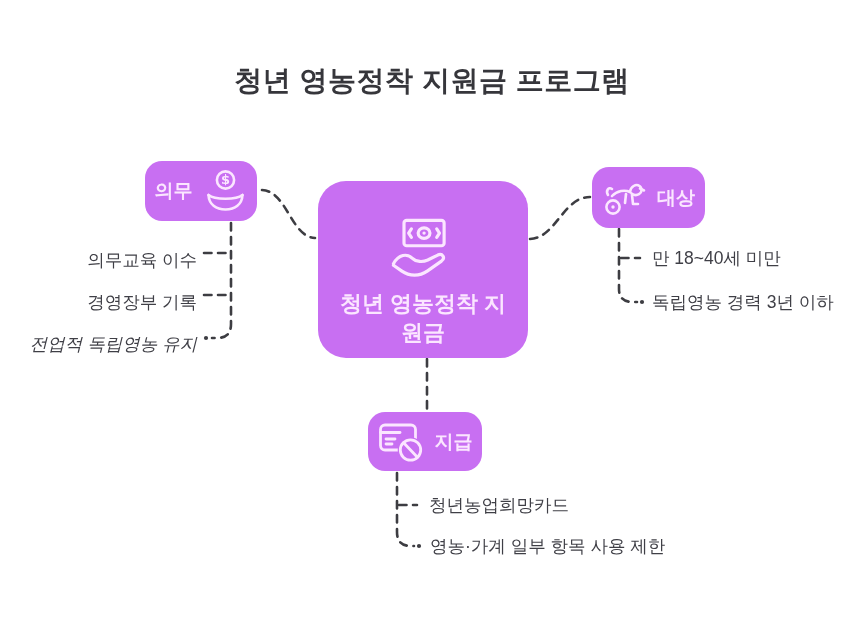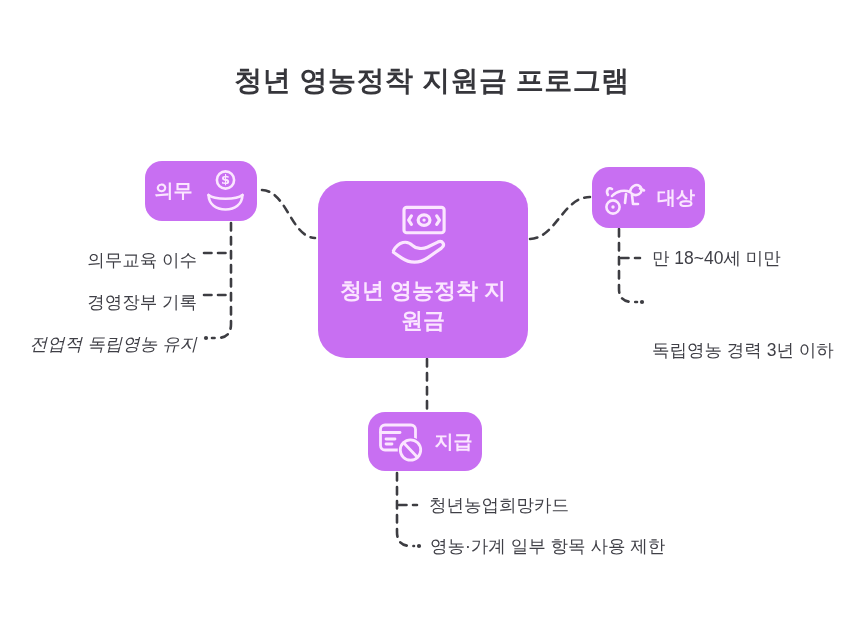--- a/index.html
+++ b/index.html
@@ -66,20 +66,21 @@
   .node svg { display: block; }
   .node-obligation { left: 145px; top: 161px; width: 112px; height: 60px; }
   .node-target     { left: 592px; top: 167px; width: 113px; height: 61px; }
   .node-payment    { left: 368px; top: 412px; width: 114px; height: 59px; text-align: right; }
   .node-center {
     left: 318px; top: 181px; width: 210px; height: 177px;
     border-radius: 28px;
     flex-direction: column;
     gap: 6px;
     padding: 10px 14px;
+    justify-content: flex-end;
   }
   .center-label {
     font-size: 22px;
     font-weight: 600;
     line-height: 1.35;
     text-align: center;
     color: var(--node-label);
   }
   .leaf {
     position: absolute;
@@ -173,18 +174,18 @@
       </g>
     </svg>
     <span class="node-label">지급</span>
   </div>
 
   <div class="leaf align-right" style="right:667px; top:242px;">의무교육 이수</div>
   <div class="leaf align-right" style="right:667px; top:284px;">경영장부 기록</div>
   <div class="leaf align-right" style="right:667px; top:326px;font-style:italic;">전업적 독립영농 유지</div>
 
   <div class="leaf" style="left:652px; top:247px;">만 18~40세 미만</div>
-  <div class="leaf" style="left:652px; top:291px;margin-top:48px;">독립영농 경력 3년 이하</div>
+  <div class="leaf" style="left:652px; top:291px;">독립영농 경력 3년 이하</div>
 
   <div class="leaf" style="left:429px; top:494px;">청년농업희망카드</div>
   <div class="leaf" style="left:430px; top:535px;">영농·가계 일부 항목 사용 제한</div>
 
 </div>
 
 </body></html>

